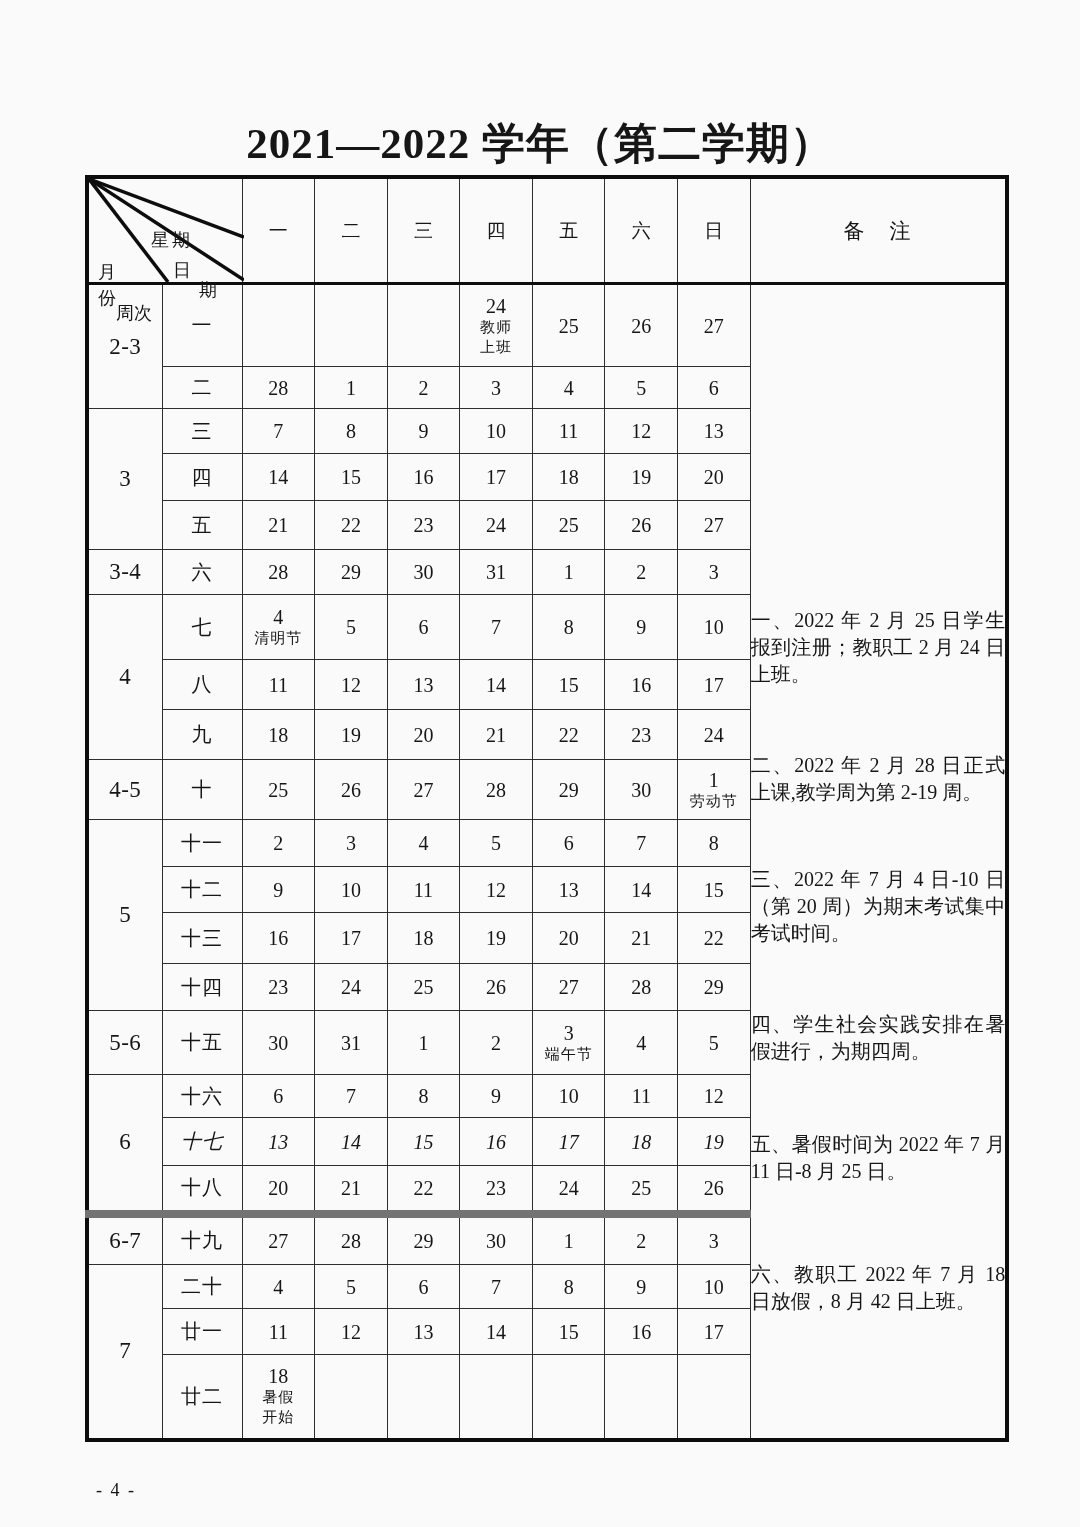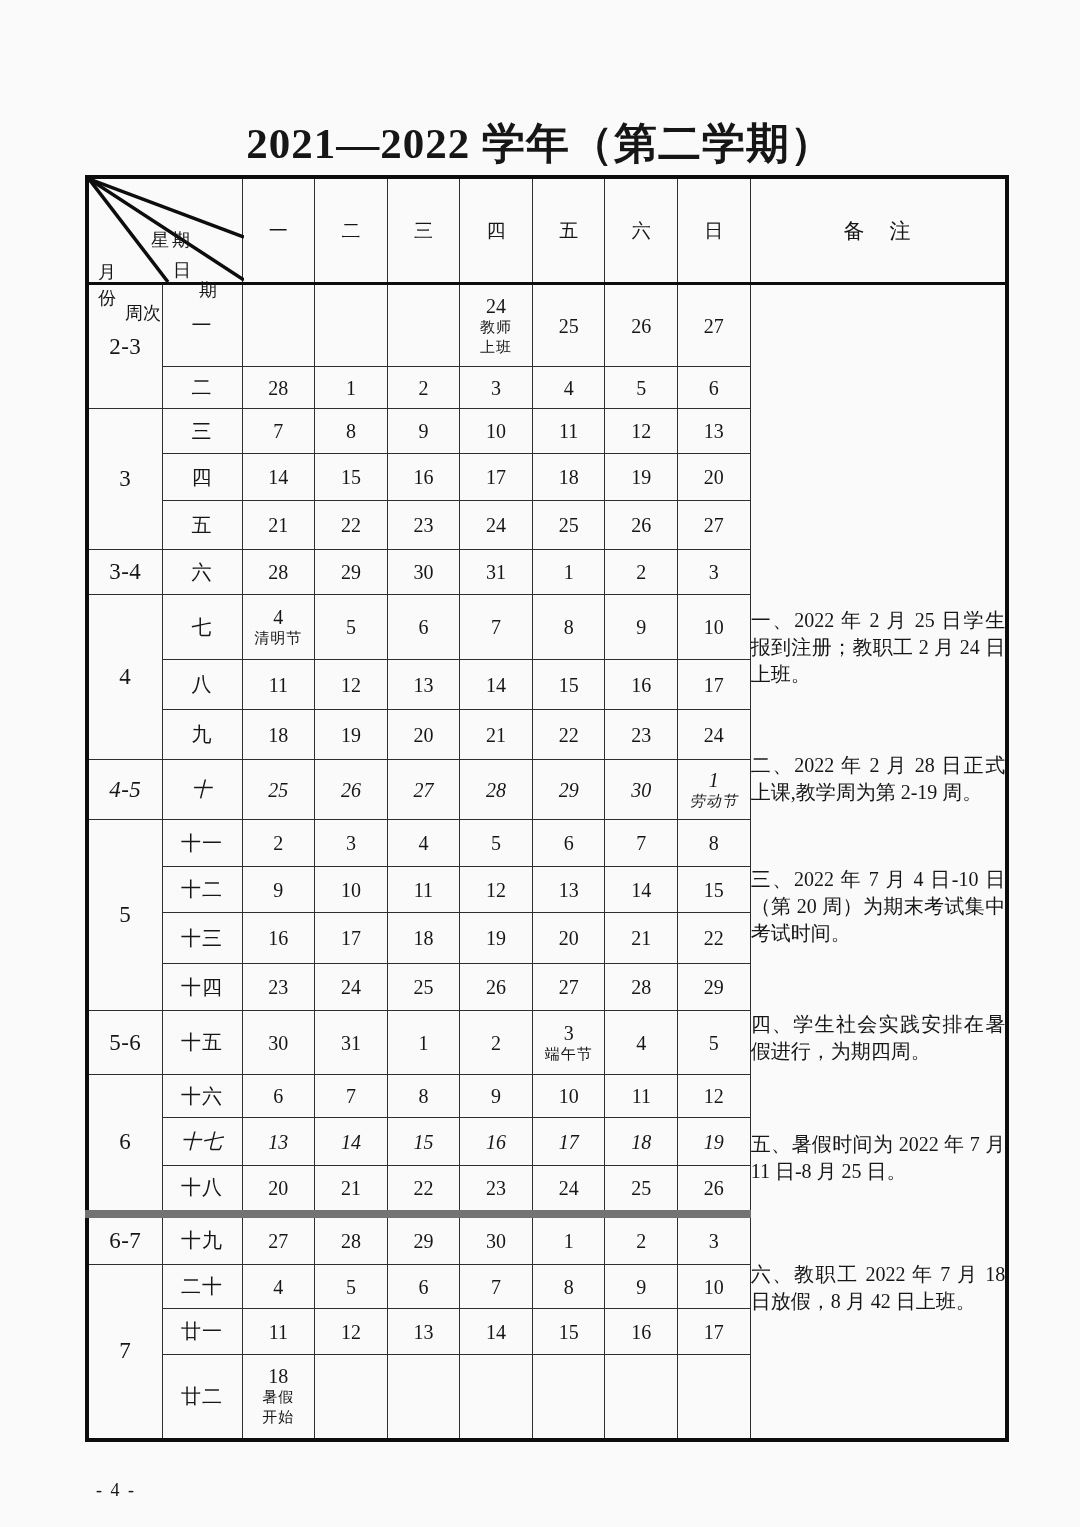--- a/index.html
+++ b/index.html
@@ -46,21 +46,21 @@
   .day-hdr{font-size:19px;}
   .remarks-hdr{font-size:21px;letter-spacing:2px;}
   .corner{position:relative;padding:0;}
   .corner svg{position:absolute;left:0;top:0;display:block;}
   .corner .lb{position:absolute;font-size:18px;line-height:1;white-space:nowrap;margin-top:44px;}
   .lb-xingqi{left:62px;top:8px;letter-spacing:3px;}
   .lb-ri{left:84px;top:38px;}
   .lb-qi{left:110px;top:58px;}
   .lb-yue{left:9px;top:40px;}
   .lb-fen{left:9px;top:66px;}
-  .lb-zhouci{left:36px;top:81px;}
+  .lb-zhouci{left:27px;top:81px;}
   td.month-cell{font-weight:bold;font-size:23px;letter-spacing:0.5px;}
   td.week-cell{font-size:20px;letter-spacing:1px;}
   td.day-cell{font-size:20px;line-height:22px;}
   td.day-cell .note-line{font-size:15px;line-height:20px;letter-spacing:1px;}
   tr.thick-top td{border-top:8px solid #737373;}
   td.remarks-cell{
     vertical-align:top;
     text-align:left;
     padding:0 15px;
   }
@@ -229,21 +229,21 @@
         <tr style="height: 50px;">
           <td class="week-cell">九</td>
           <td class="day-cell">18</td>
           <td class="day-cell">19</td>
           <td class="day-cell">20</td>
           <td class="day-cell">21</td>
           <td class="day-cell">22</td>
           <td class="day-cell">23</td>
           <td class="day-cell">24</td>
         </tr>
-        <tr style="height: 60px; font-style: italic;">
+        <tr style="height: 60px;">
           <td class="month-cell" rowspan="1">4-5</td>
           <td class="week-cell">十</td>
           <td class="day-cell">25</td>
           <td class="day-cell">26</td>
           <td class="day-cell">27</td>
           <td class="day-cell">28</td>
           <td class="day-cell">29</td>
           <td class="day-cell">30</td>
           <td class="day-cell">
             <div>1</div>

